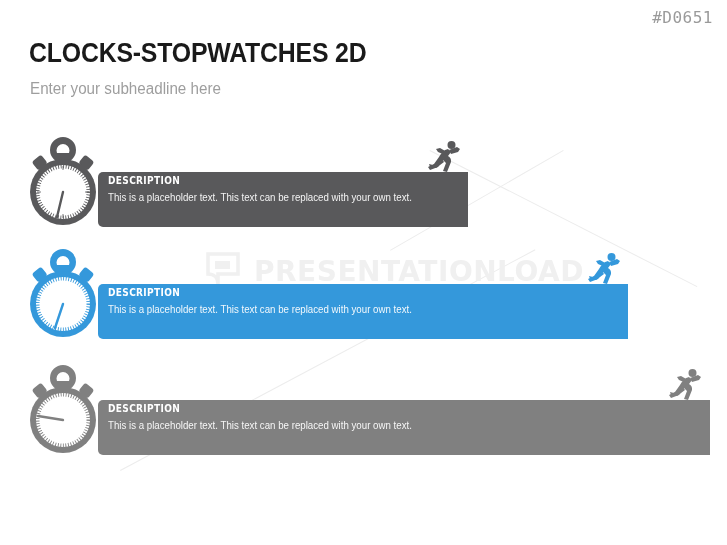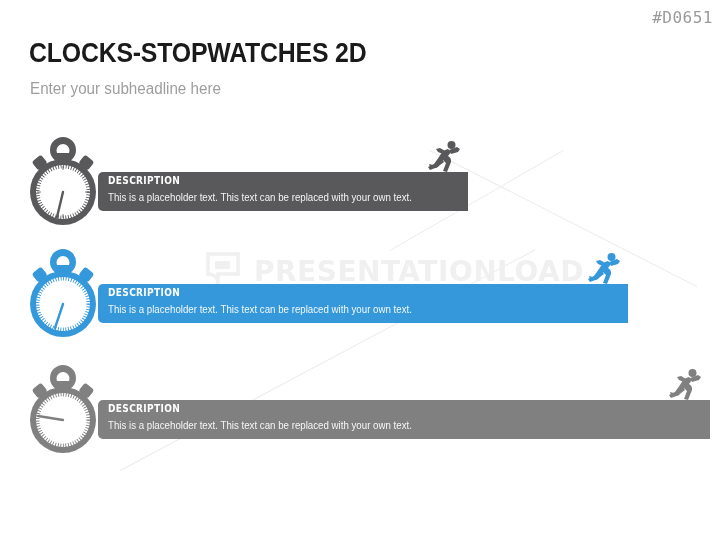--- a/index.html
+++ b/index.html
@@ -91,21 +91,21 @@
   }
 
   
   .row { position: absolute; left: 0; }
   .row-0 { top: 135px; }
   .row-1 { top: 247px; }
   .row-2 { top: 363px; }
 
   .bar {
     position: absolute;
-    height: 39px;
+    height: 55px;
     border-radius: 5px 0 0 5px;
     top: 37px;
   }
   .bar-inner {
     position: absolute;
     left: 10px;
     top: 2px;
   }
   .bar-title {
     font-family: "DejaVu Sans", sans-serif;

